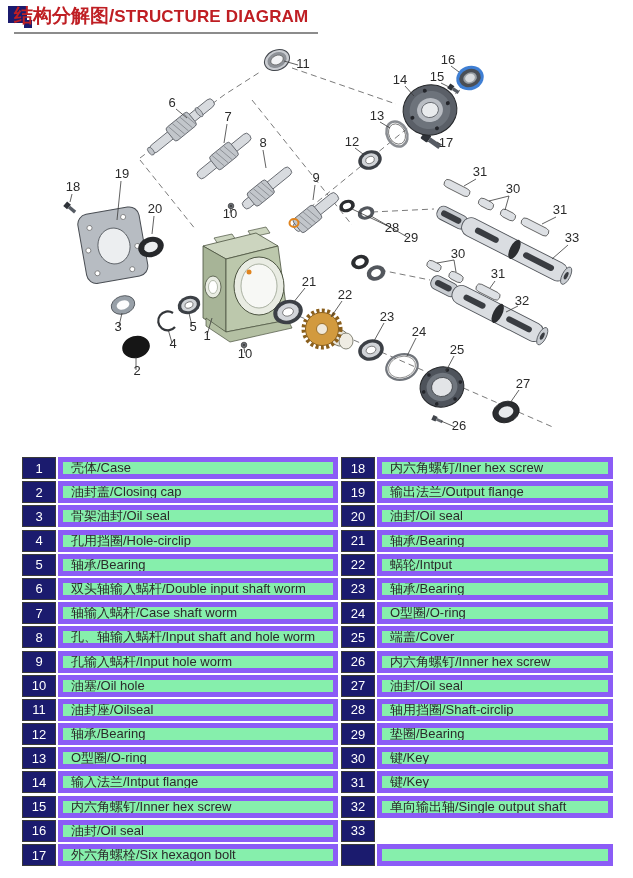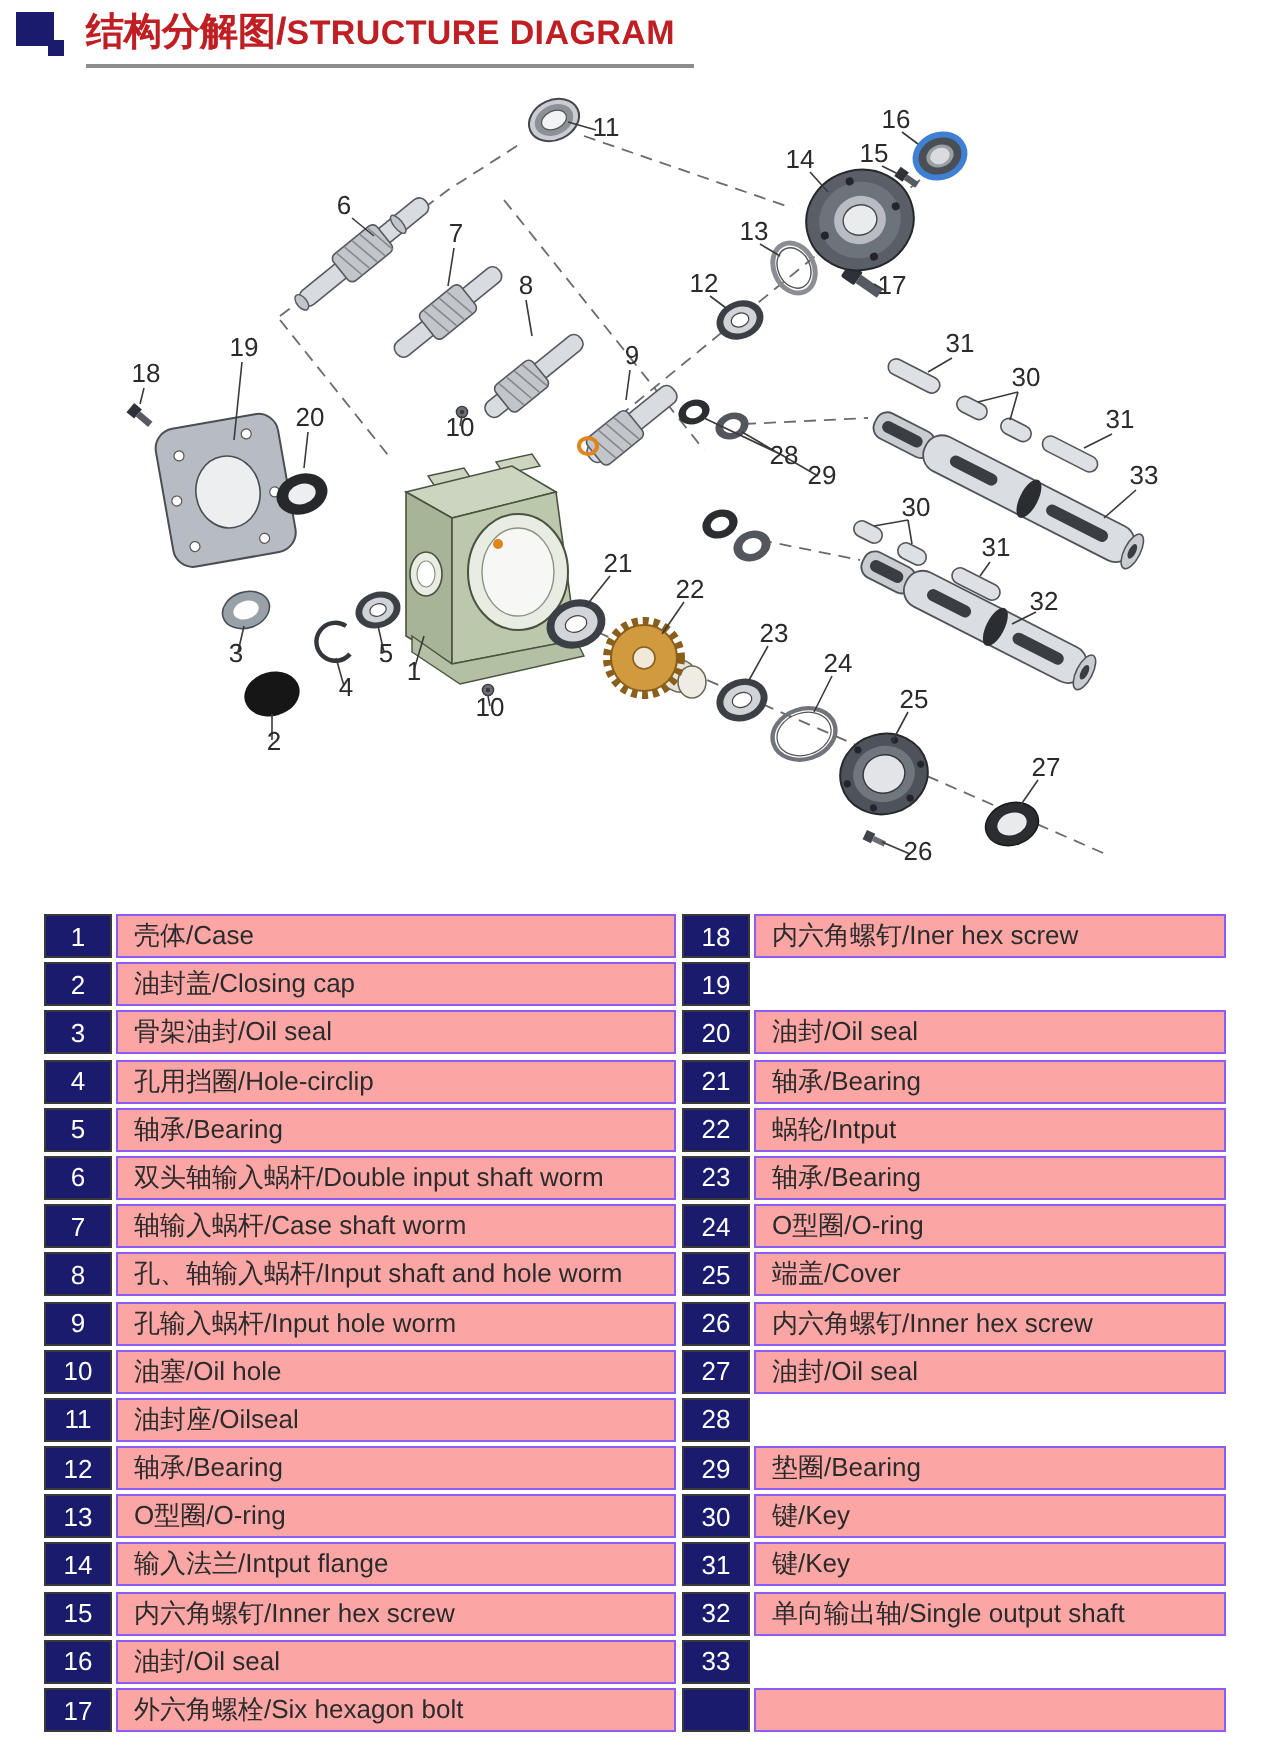--- a/index.html
+++ b/index.html
@@ -4,40 +4,40 @@
 <style>
   :root{
     --navy:#1b1b6e; --red:#bf1e23; --hl-blue:#3f7fd4; --gear-orange:#d29a3e;
   }
   html,body{margin:0;padding:0;background:#fff;}
   .page{position:relative;width:633px;height:878px;background:#fff;overflow:hidden;
         font-family:"Liberation Sans",sans-serif;}
   
   .hsq{position:absolute;left:8px;top:6px;width:19px;height:17px;background:var(--navy);}
   .hsq::after{content:"";position:absolute;right:-5px;bottom:-5px;width:8px;height:8px;background:var(--navy);}
-  .title{position:absolute;left:43px;top:3px;border-bottom:2px solid #8c8c8c;padding:0 10px 3px 0;white-space:nowrap;}
+  .title{position:absolute;left:14px;top:3px;border-bottom:2px solid #8c8c8c;padding:0 10px 3px 0;white-space:nowrap;}
   .t-zh{font-size:19px;font-weight:bold;color:var(--red);}
   .t-en{font-size:17px;font-weight:bold;color:var(--red);letter-spacing:.2px;}
   
   #diagram{position:absolute;left:0;top:0;width:633px;height:455px;}
   .plabel{font:13px "Liberation Sans",sans-serif;fill:#2b2b2b;text-anchor:middle;}
   .lead{stroke:#3a3a3a;stroke-width:.8;fill:none;}
   .dash{stroke:#6b6b6b;stroke-width:.9;fill:none;stroke-dasharray:6 4;}
   .fill-blue{fill:var(--hl-blue);}
   .fill-orange{fill:var(--gear-orange);}
   .stroke-orange{stroke:#e0841e;}
   
   .tables{position:absolute;top:457px;left:0;width:633px;height:412px;}
   .tcol{position:absolute;top:0;display:flex;flex-direction:column;gap:2.2px;}
   #tcol0{left:22px;width:316px;}
   #tcol1{left:341px;width:272px;}
   .trow{display:flex;gap:2px;height:22px;flex:0 0 auto;}
   .tnum{width:32px;flex:0 0 32px;background:var(--navy);border:1px solid #3a3a3a;color:#fff;
         font-size:13px;display:flex;align-items:center;justify-content:center;}
-  .tname{flex:1;background:#fca5a5;border:1px solid #8b5cf6;font-size:13px;color:#2b2b2b;
+  .tname{flex:1;background:#86efac;border:5px solid #8b5cf6;font-size:13px;color:#2b2b2b;
          display:flex;align-items:center;padding-left:8px;overflow:hidden;white-space:nowrap;}
 </style>
 </head>
 <body>
 
 <div class="page">
 
   <div class="hsq"></div>
   <div class="title"><span class="t-zh">结构分解图</span><span class="t-zh">/</span><span class="t-en">STRUCTURE DIAGRAM</span></div>
 
@@ -384,20 +384,21 @@
           <div class="tname">外六角螺栓/Six hexagon bolt</div>
         </div>
       </div>
     <div class="tcol" id="tcol1">
         <div class="trow">
           <div class="tnum">18</div>
           <div class="tname">内六角螺钉/Iner hex screw</div>
         </div>
         <div class="trow">
           <div class="tnum">19</div>
+          <div class="tname">输出法兰/Output flange</div>
         </div>
         <div class="trow">
           <div class="tnum">20</div>
           <div class="tname">油封/Oil seal</div>
         </div>
         <div class="trow">
           <div class="tnum">21</div>
           <div class="tname">轴承/Bearing</div>
         </div>
         <div class="trow">
@@ -419,20 +420,21 @@
         <div class="trow">
           <div class="tnum">26</div>
           <div class="tname">内六角螺钉/Inner hex screw</div>
         </div>
         <div class="trow">
           <div class="tnum">27</div>
           <div class="tname">油封/Oil seal</div>
         </div>
         <div class="trow">
           <div class="tnum">28</div>
+          <div class="tname">轴用挡圈/Shaft-circlip</div>
         </div>
         <div class="trow">
           <div class="tnum">29</div>
           <div class="tname">垫圈/Bearing</div>
         </div>
         <div class="trow">
           <div class="tnum">30</div>
           <div class="tname">键/Key</div>
         </div>
         <div class="trow">

